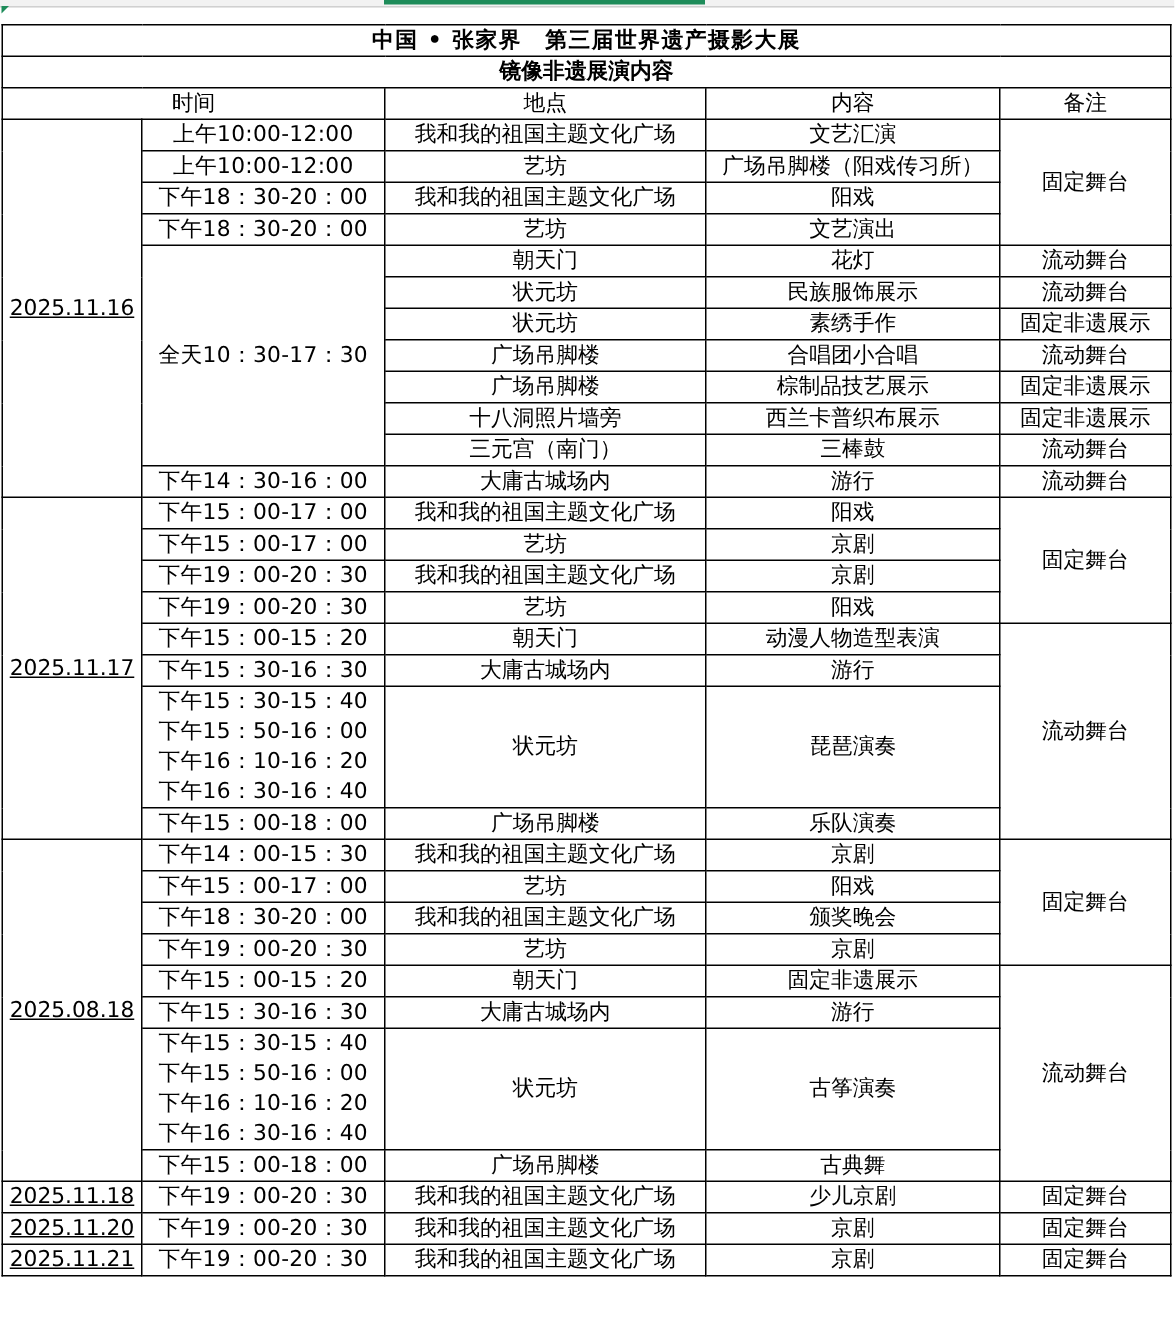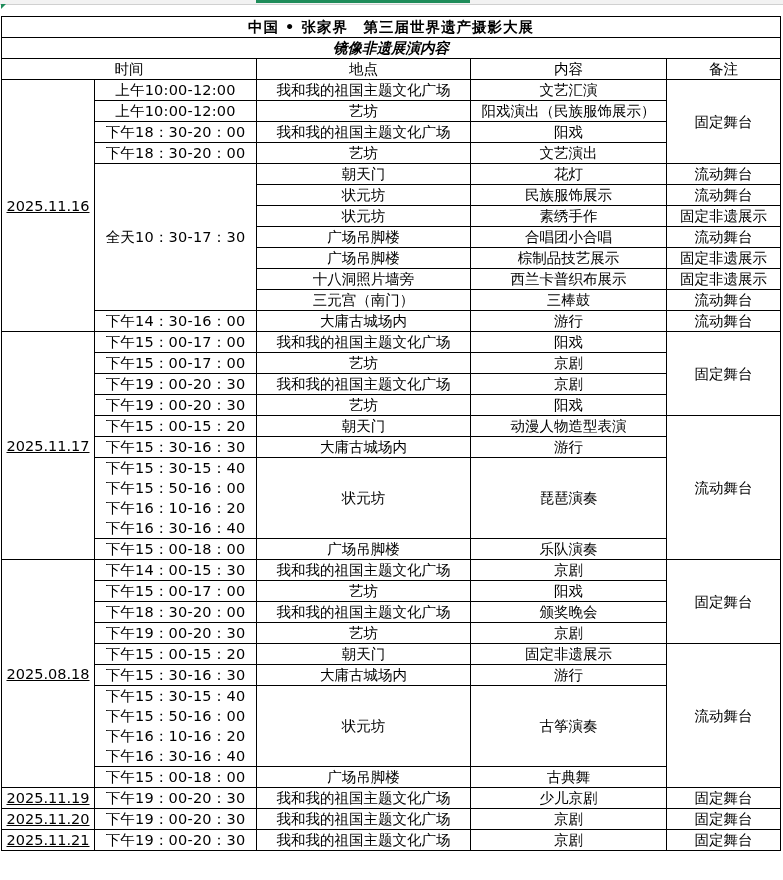--- a/index.html
+++ b/index.html
@@ -3,21 +3,21 @@
 <meta charset="utf-8">
 <style>
   html, body { margin:0; padding:0; background:#ffffff; }
   body { width:783px; height:880px; overflow:hidden; position:relative; font-family:"DejaVu Sans", sans-serif; color:#000; }
   .topstrip { position:absolute; left:0; top:0; width:783px; height:4px; background:#f2f2f2; border-bottom:1px solid #d0d0d0; }
   .topstrip .sel { position:absolute; left:256px; top:0; width:214px; height:3px; background:#1e8c5a; }
   .corner { position:absolute; left:1px; top:4px; width:0; height:0; border-top:5px solid #1e8c5a; border-right:5px solid transparent; }
   table.sheet { position:absolute; left:1px; top:16px; border-collapse:collapse; table-layout:fixed; width:779px; }
   table.sheet td { border:1px solid #000; padding:0; text-align:center; vertical-align:middle; white-space:nowrap; overflow:hidden; font-size:14.5px; line-height:20px; height:20px; font-family:"DejaVu Sans", sans-serif; }
   td.title { height:41px; font-family:"DejaVu Serif", serif; font-size:31px; font-weight:bold; letter-spacing:1px; line-height:41px; }
-  td.subtitle { height:33px; font-family:"DejaVu Serif", serif; font-size:21px; font-weight:bold; line-height:33px;font-style:italic; }
+  td.subtitle { height:33px; font-family:"DejaVu Serif", serif; font-size:21px; font-weight:bold; line-height:33px; }
   td.hdr { height:20px; }
   td.date { text-align:left; padding-left:1px; font-size:14px;text-decoration:underline; }
   td.time { letter-spacing:0.2px;margin-top:40px; }
 </style>
 </head>
 <body>
 
 <div class="topstrip">
   <div class="sel"></div>
 </div>
@@ -47,21 +47,21 @@
     <tr>
       <td rowspan="12" class="date">2025.11.16</td>
       <td class="time">上午10:00-12:00</td>
       <td>我和我的祖国主题文化广场</td>
       <td>文艺汇演</td>
       <td rowspan="4">固定舞台</td>
     </tr>
     <tr>
       <td class="time">上午10:00-12:00</td>
       <td>艺坊</td>
-      <td>阳戏演出（民族服饰展示）</td>
+      <td>广场吊脚楼（阳戏传习所）</td>
     </tr>
     <tr>
       <td class="time">下午18：30-20：00</td>
       <td>我和我的祖国主题文化广场</td>
       <td>阳戏</td>
     </tr>
     <tr>
       <td class="time">下午18：30-20：00</td>
       <td>艺坊</td>
       <td>文艺演出</td>
@@ -209,21 +209,21 @@
     <tr>
       <td class="time" style="border-top:none">下午16：30-16：40</td>
     </tr>
     <tr>
       <td class="time">下午15：00-18：00</td>
       <td>广场吊脚楼</td>
       <td>古典舞</td>
     </tr>
 
     <tr>
-      <td class="date">2025.11.19</td>
+      <td class="date">2025.11.18</td>
       <td class="time">下午19：00-20：30</td>
       <td>我和我的祖国主题文化广场</td>
       <td>少儿京剧</td>
       <td>固定舞台</td>
     </tr>
 
     <tr>
       <td class="date">2025.11.20</td>
       <td class="time">下午19：00-20：30</td>
       <td>我和我的祖国主题文化广场</td>

